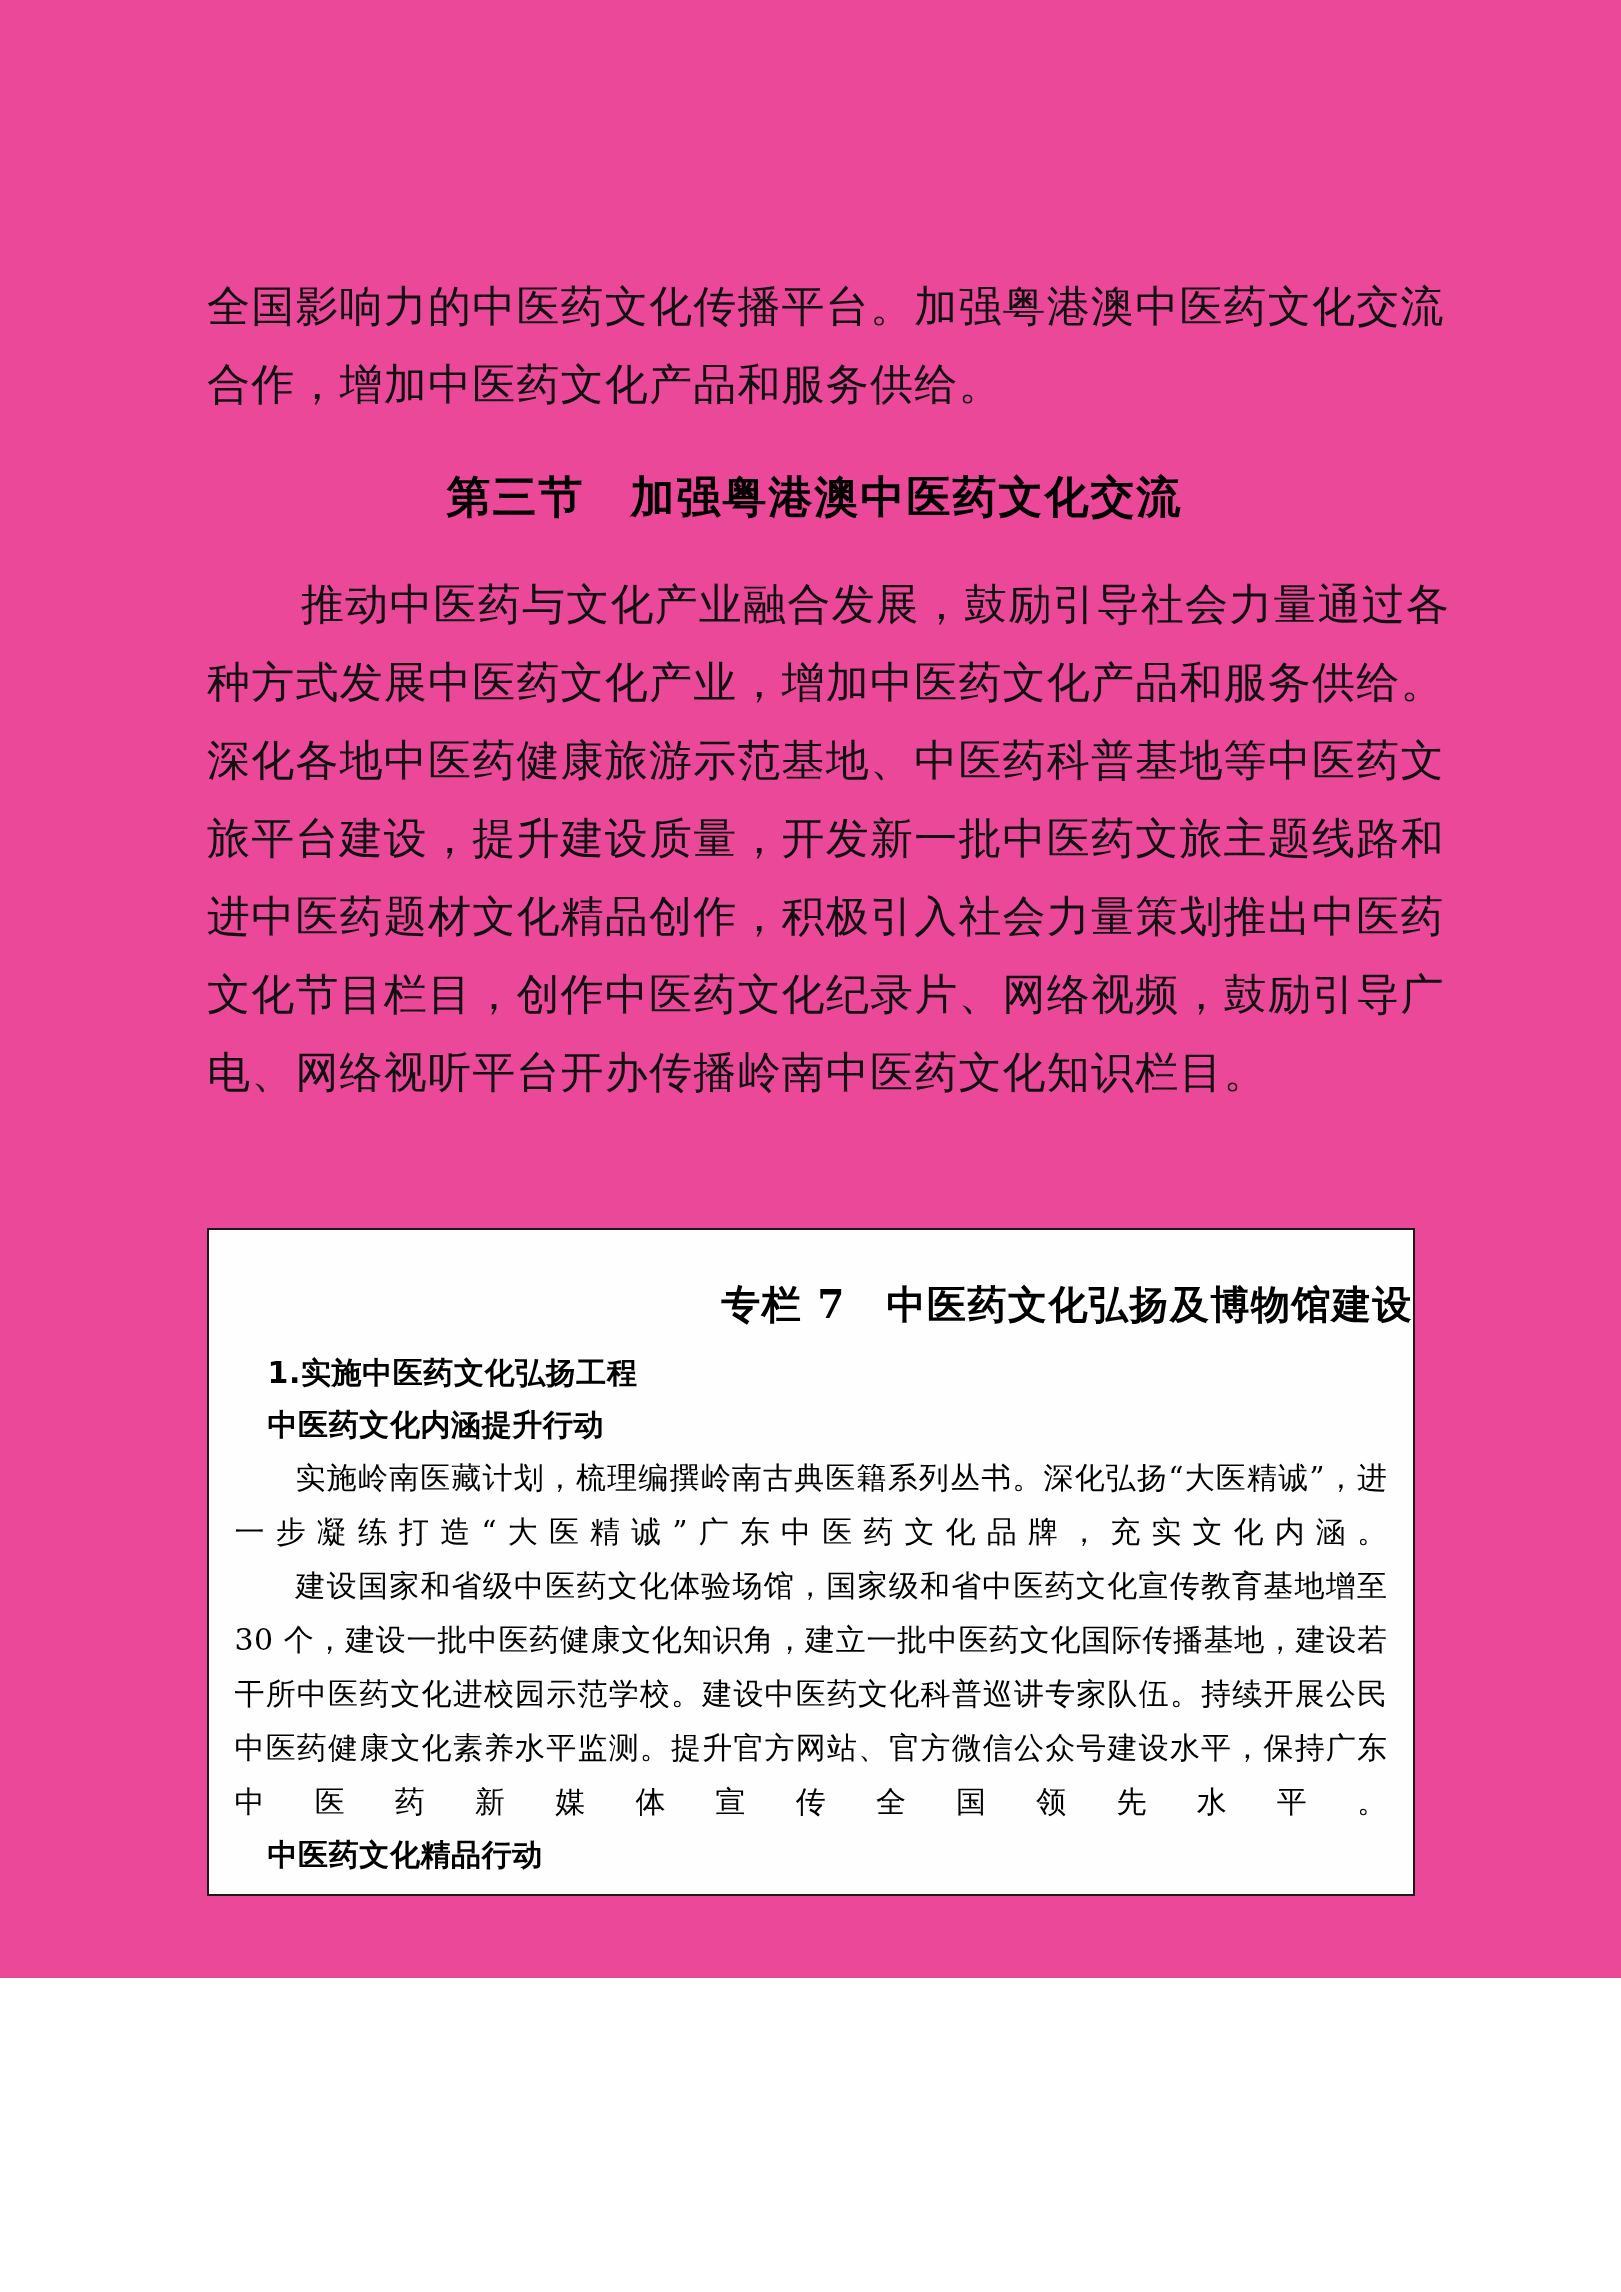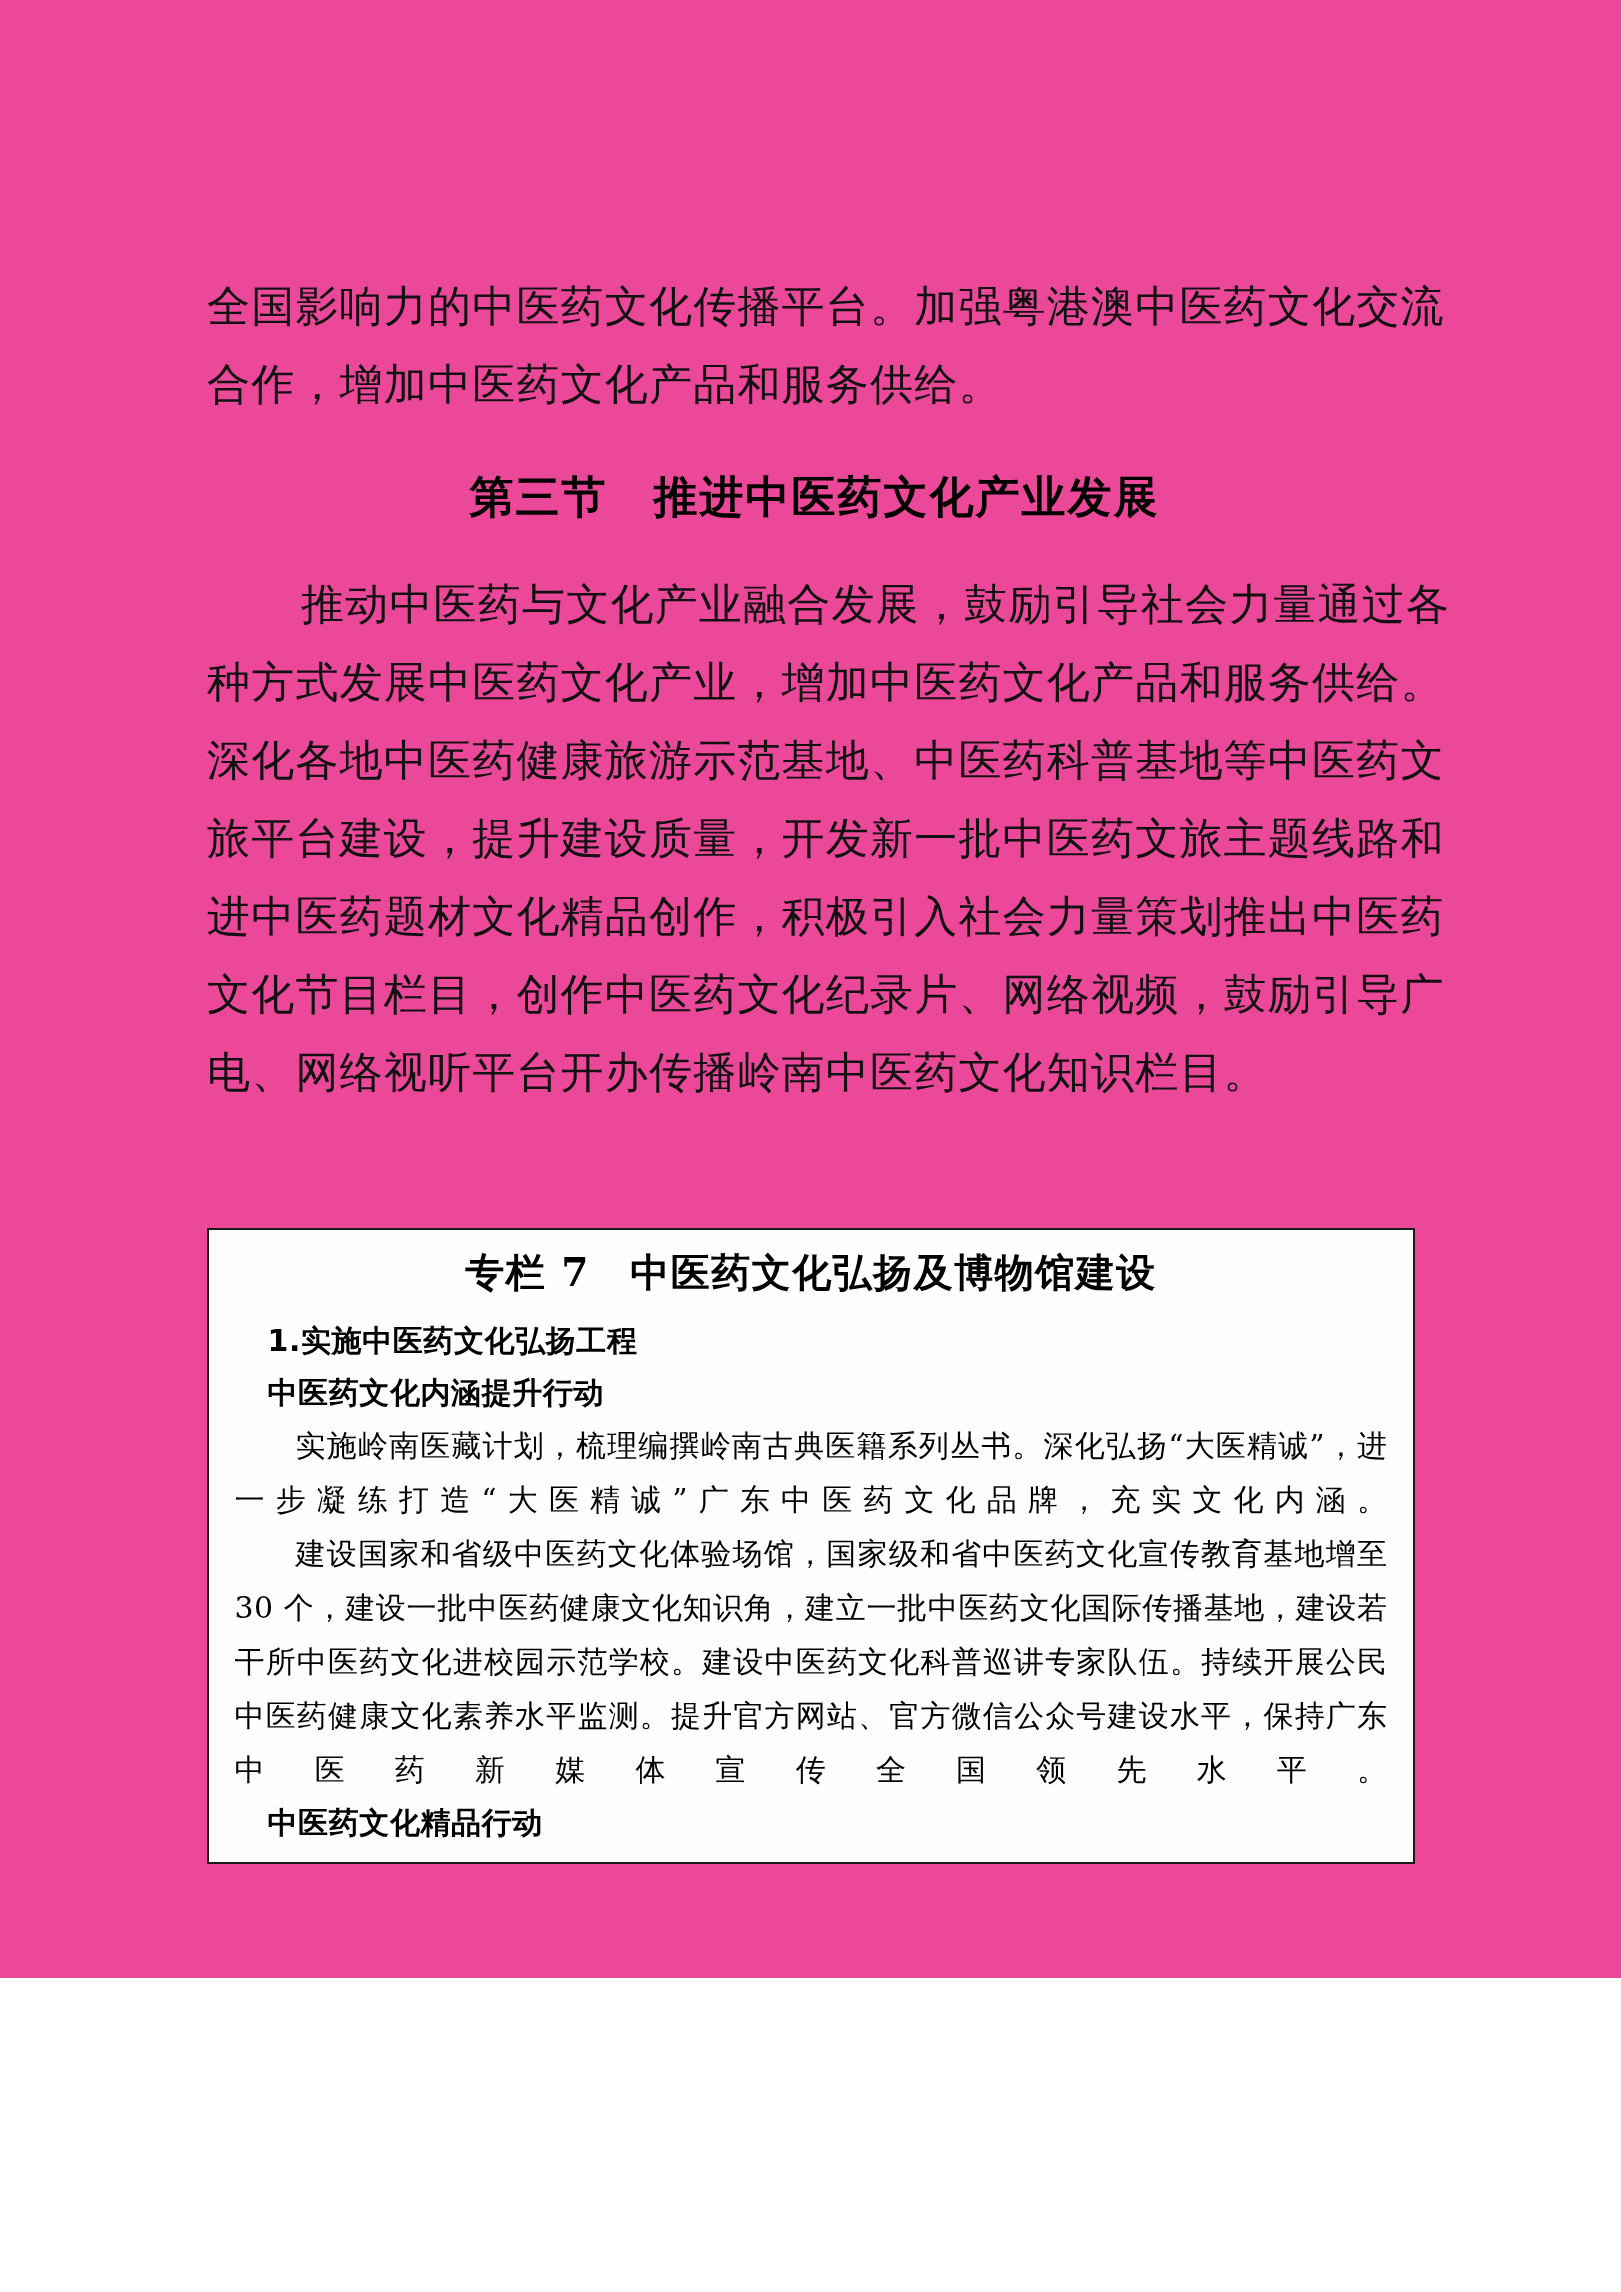--- a/index.html
+++ b/index.html
@@ -58,24 +58,25 @@
     width: 1208px;
     border: 2px solid #1a1a1a;
     box-sizing: border-box;
     background: #fefefe;
     padding: 0;
   }
   .callout-title {
     font-size: 39px;
     line-height: 73px;
     font-weight: 700;
-    text-align: center;
+    text-align: right;
     letter-spacing: 1.5px;
     padding: 5.9px 0 3.9px 0;
     font-family: "DejaVu Serif", "Liberation Serif", serif;
+    margin-top: 32px;
   }
 
   .callout-body {
     padding: 2px 25.5px 13.7px 25.5px;
   }
   .cb-num-head {
     font-size: 30px;
     line-height: 52px;
     font-weight: 700;
     letter-spacing: 0.6px;
@@ -123,21 +124,21 @@
 </head>
 <body>
 
 <div class="page">
 
   <div class="content">
 
     <div class="body-line">全国影响力的中医药文化传播平台。加强粤港澳中医药文化交流</div>
     <div class="body-line">合作，增加中医药文化产品和服务供给。</div>
 
-    <div class="section-heading">第三节　推进中医药文化产业发展</div>
+    <div class="section-heading">第三节　加强粤港澳中医药文化交流</div>
 
     <div class="body-line indent2">推动中医药与文化产业融合发展，鼓励引导社会力量通过各</div>
     <div class="body-line">种方式发展中医药文化产业，增加中医药文化产品和服务供给。</div>
     <div class="body-line">深化各地中医药健康旅游示范基地、中医药科普基地等中医药文</div>
     <div class="body-line">旅平台建设，提升建设质量，开发新一批中医药文旅主题线路和</div>
     <div class="body-line">进中医药题材文化精品创作，积极引入社会力量策划推出中医药</div>
     <div class="body-line">文化节目栏目，创作中医药文化纪录片、网络视频，鼓励引导广</div>
     <div class="body-line">电、网络视听平台开办传播岭南中医药文化知识栏目。</div>
   </div>
 

